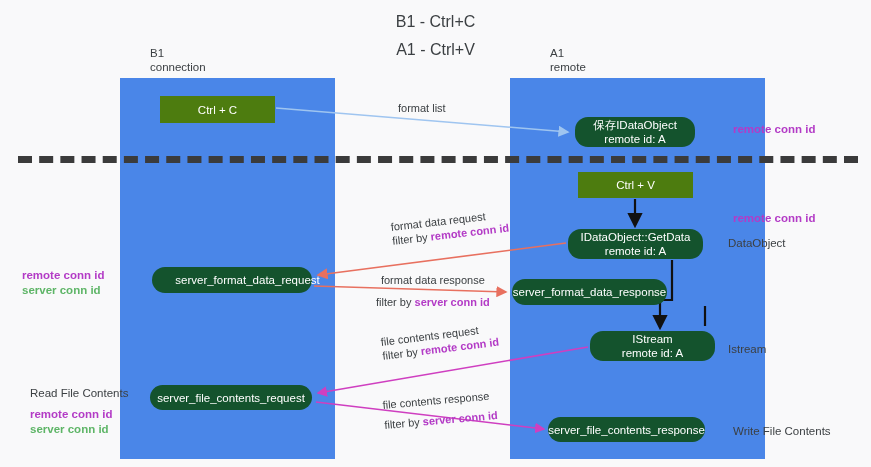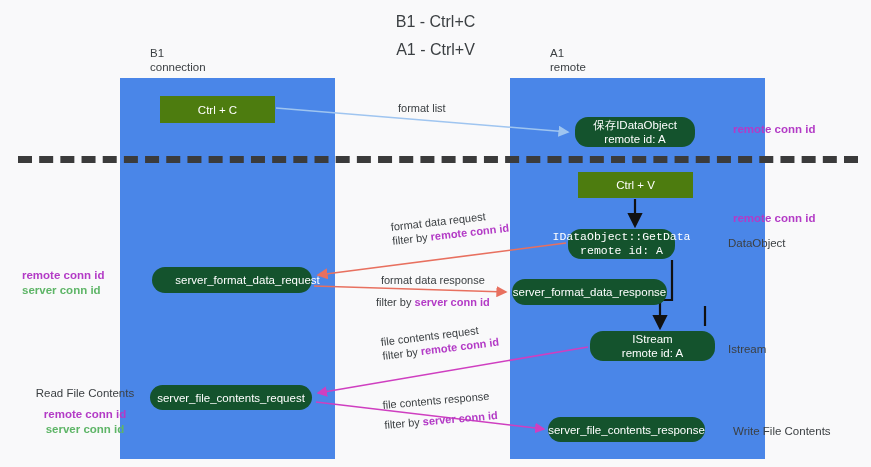--- a/index.html
+++ b/index.html
@@ -47,41 +47,41 @@
     font-size:11.5px;line-height:14px;
     box-sizing:border-box;
     white-space:pre-line;
   }
   .green{background:#4d7c0f;}
   .orange{background:#14532d;border-radius:13px;}
 
   #n-ctrlc{left:160px;top:96px;width:115px;height:27px;}
   #n-save-ido{left:575px;top:117px;width:120px;height:30px;}
   #n-ctrlv{left:578px;top:172px;width:115px;height:26px;}
-  #n-getdata{left:568px;top:229px;width:107px;height:30px;font-family:Liberation Mono, monospace;}
+  #n-getdata{left:568px;top:229px;width:135px;height:30px;}
   #n-sfdreq{left:152px;top:267px;width:160px;height:26px;padding-left:31px;}
   #n-sfdresp{left:512px;top:279px;width:155px;height:26px;}
   #n-istream{left:590px;top:331px;width:125px;height:30px;}
   #n-sfcreq{left:150px;top:385px;width:162px;height:25px;}
   #n-sfcresp{left:548px;top:417px;width:157px;height:25px;}
 
   
   .side{font-size:11.5px;line-height:15px;color:#3c4043;}
   .purple{color:#b33bc6;font-weight:bold;}
   .green-t{color:#5eb567;font-weight:bold;}
   .plain{color:#3c4043;}
 
   #lbl-remote1{left:733px;top:122px;}
   #lbl-remote2{left:733px;top:211px;}
   #lbl-dataobject{left:728px;top:236px;}
   #lbl-istream{left:728px;top:342px;}
   #lbl-write{left:733px;top:424px;}
 
   #lbl-left1{left:22px;top:268px;width:100px;text-align:left;}
-  #lbl-left2{left:30px;top:386px;width:110px;text-align:center;}
+  #lbl-left2{left:30px;top:386px;width:110px;text-align:left;}
 
   
   .edge-lbl{
     font-size:11px;line-height:14px;color:#3c4043;white-space:nowrap;
   }
   .edge-lbl b{font-weight:bold;}
   #e-formatlist{left:398px;top:101px;}
   #e-fdreq{left:390px;top:220px;transform:rotate(-6.5deg);transform-origin:left top;}
   #e-fdresp{left:376px;top:273px;}
   #e-fcreq{left:380px;top:335px;transform:rotate(-7deg);transform-origin:left top;}

